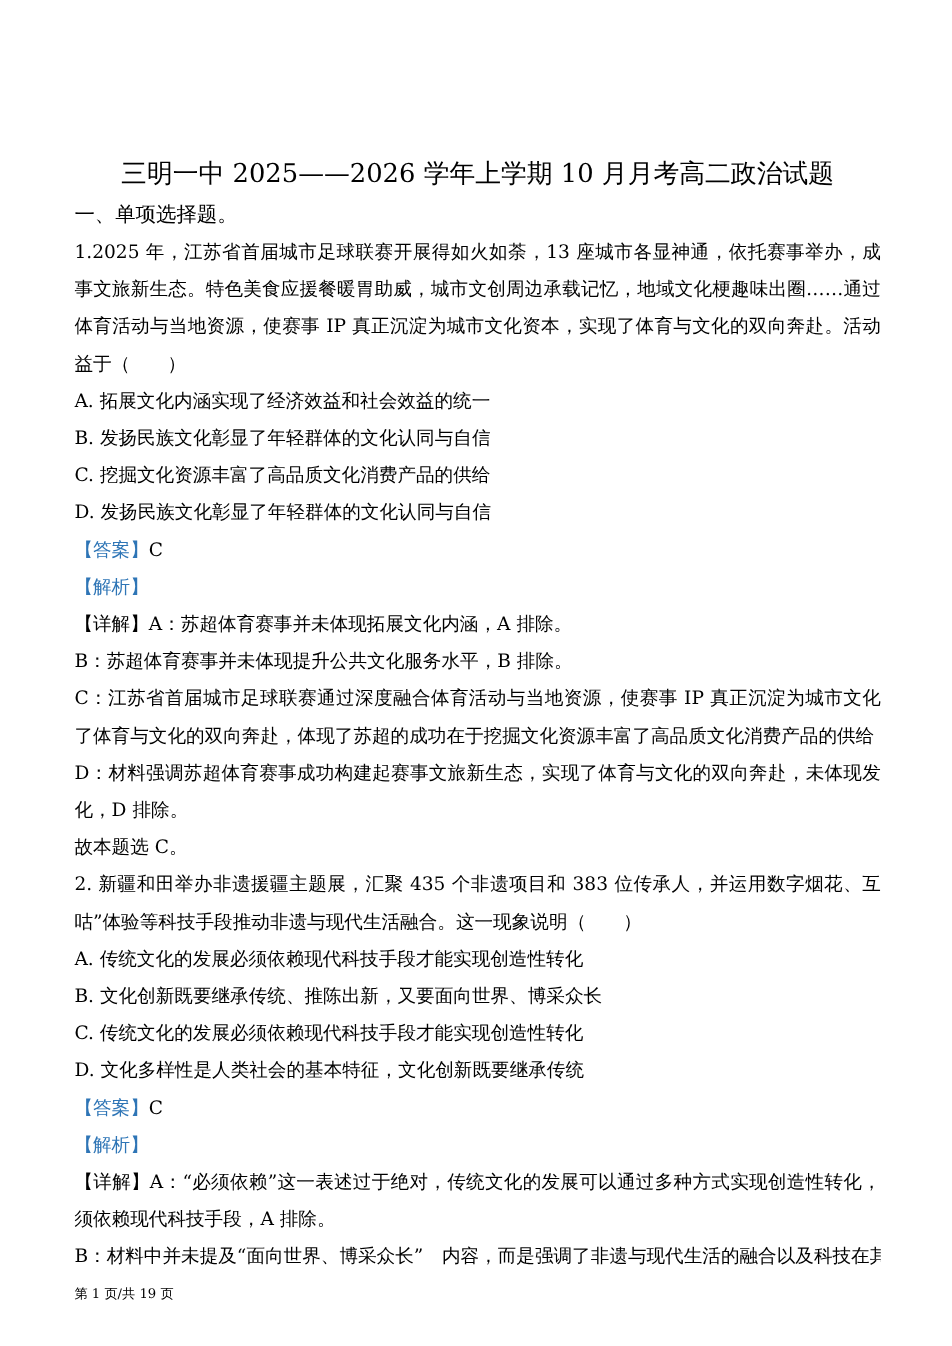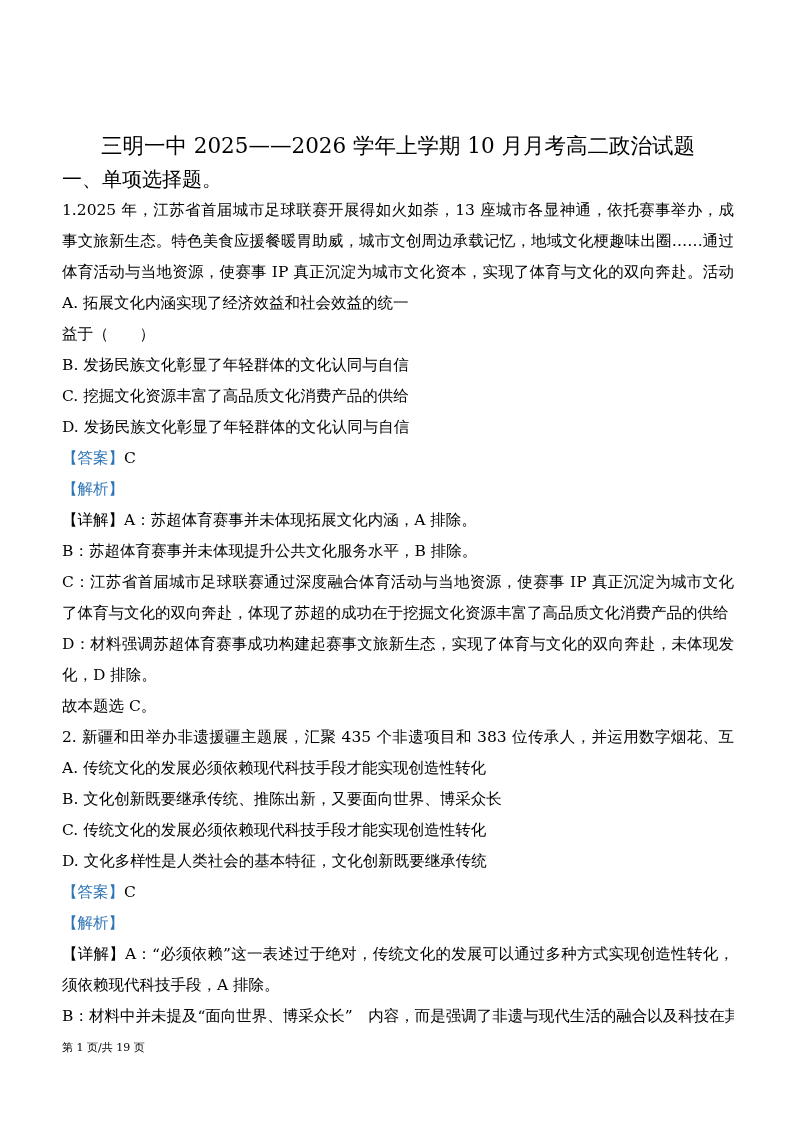--- a/index.html
+++ b/index.html
@@ -21,54 +21,55 @@
     white-space:nowrap;
     font-weight:normal;
   }
   .line{
     height:31px;line-height:31px;
     font-size:15.5px;
     overflow:hidden;
   }
   .line.nw{white-space:nowrap;}
   .line.j{text-align:justify;text-align-last:justify;}
-  .section-line{font-size:20px;}
+  .section-line{font-size:17px;}
   .blue{}
   .footer{
     height:31px;line-height:31px;
     text-align:left;
     font-size:11px;
   }
 </style>
 </head>
 <body>
 
 <div class="page" style="background: rgb(255, 255, 255); color: rgb(0, 0, 0);">
   <div class="content">
     <div class="title">三明一中 2025——2026 学年上学期 10 月月考高二政治试题</div>
     <div class="line section-line nw">一、单项选择题。</div>
     <div id="questions">
         <div class="line j">1.2025 年，江苏省首届城市足球联赛开展得如火如荼，13 座城市各显神通，依托赛事举办，成功构建起赛</div>
         <div class="line j">事文旅新生态。特色美食应援餐暖胃助威，城市文创周边承载记忆，地域文化梗趣味出圈……通过深度融合</div>
         <div class="line j">体育活动与当地资源，使赛事 IP 真正沉淀为城市文化资本，实现了体育与文化的双向奔赴。活动的成功得</div>
+        <div class="line nw">益于（　　）</div>
         <div class="line nw">A. 拓展文化内涵实现了经济效益和社会效益的统一</div>
-        <div class="line nw">益于（　　）</div>
         <div class="line nw">B. 发扬民族文化彰显了年轻群体的文化认同与自信</div>
         <div class="line nw">C. 挖掘文化资源丰富了高品质文化消费产品的供给</div>
         <div class="line nw">D. 发扬民族文化彰显了年轻群体的文化认同与自信</div>
         <div class="line nw"><span class="blue" style="color: rgb(46, 117, 182);">【答案】</span><span>C</span></div>
         <div class="line nw"><span class="blue" style="color: rgb(46, 117, 182);">【解析】</span></div>
         <div class="line nw">【详解】A：苏超体育赛事并未体现拓展文化内涵，A 排除。</div>
         <div class="line nw">B：苏超体育赛事并未体现提升公共文化服务水平，B 排除。</div>
         <div class="line j">C：江苏省首届城市足球联赛通过深度融合体育活动与当地资源，使赛事 IP 真正沉淀为城市文化资本，实现</div>
         <div class="line nw">了体育与文化的双向奔赴，体现了苏超的成功在于挖掘文化资源丰富了高品质文化消费产品的供给，C 正确。</div>
         <div class="line j">D：材料强调苏超体育赛事成功构建起赛事文旅新生态，实现了体育与文化的双向奔赴，未体现发扬民族文</div>
         <div class="line nw">化，D 排除。</div>
         <div class="line nw">故本题选 C。</div>
         <div class="line j">2. 新疆和田举办非遗援疆主题展，汇聚 435 个非遗项目和 383 位传承人，并运用数字烟花、互动式“泥咕</div>
+        <div class="line nw">咕”体验等科技手段推动非遗与现代生活融合。这一现象说明（　　）</div>
         <div class="line nw">A. 传统文化的发展必须依赖现代科技手段才能实现创造性转化</div>
         <div class="line nw">B. 文化创新既要继承传统、推陈出新，又要面向世界、博采众长</div>
         <div class="line nw">C. 传统文化的发展必须依赖现代科技手段才能实现创造性转化</div>
         <div class="line nw">D. 文化多样性是人类社会的基本特征，文化创新既要继承传统</div>
         <div class="line nw"><span class="blue" style="color: rgb(46, 117, 182);">【答案】</span><span>C</span></div>
         <div class="line nw"><span class="blue" style="color: rgb(46, 117, 182);">【解析】</span></div>
         <div class="line j">【详解】A：“必须依赖”这一表述过于绝对，传统文化的发展可以通过多种方式实现创造性转化，并非必</div>
         <div class="line nw">须依赖现代科技手段，A 排除。</div>
         <div class="line nw">B：材料中并未提及“面向世界、博采众长”　内容，而是强调了非遗与现代生活的融合以及科技在其中的</div>
       </div>

